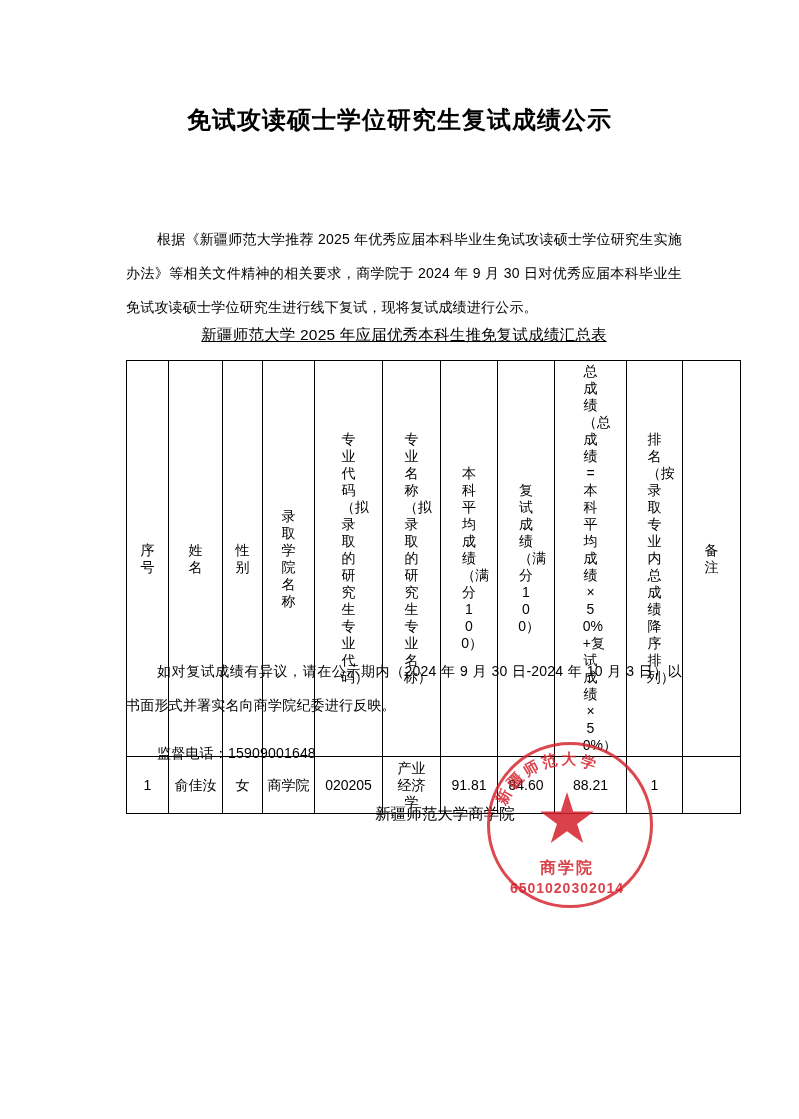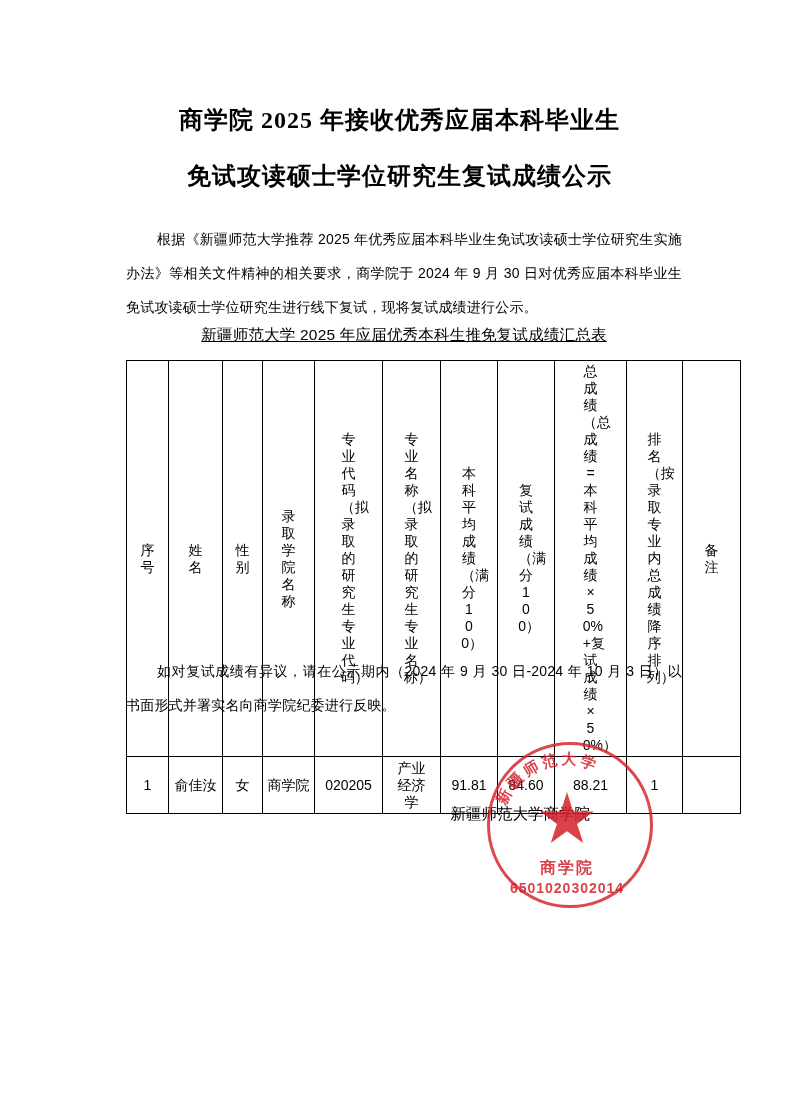--- a/index.html
+++ b/index.html
@@ -112,21 +112,21 @@
     left: 126px;
     top: 736px;
     width: 556px;
     text-indent: 31px;
   }
   .signature {
     position: absolute;
     left: 300px;
     top: 797px;
     width: 290px;
-    text-align: right;
+    text-align: center;
     font-size: 15.5px;
     line-height: 34px;
     font-family: Liberation Sans, sans-serif;
   }
   
   .seal {
     position: absolute;
     left: 487px;
     top: 742px;
     width: 166px;
@@ -182,21 +182,20 @@
     font-size: 14px;
     letter-spacing: 1px;
   }
 </style>
 </head>
 <body>
 
 <div class="page">
 
   <div class="title-block">
-    <div class="title-line">商学院 2025 年接收优秀应届本科毕业生</div>
     <div class="title-line">免试攻读硕士学位研究生复试成绩公示</div>
   </div>
 
   <div class="body-para" id="para1">根据《新疆师范大学推荐 2025 年优秀应届本科毕业生免试攻读硕士学位研究生实施办法》等相关文件精神的相关要求，商学院于 2024 年 9 月 30 日对优秀应届本科毕业生免试攻读硕士学位研究生进行线下复试，现将复试成绩进行公示。</div>
 
   <div class="table-caption">新疆师范大学 2025 年应届优秀本科生推免复试成绩汇总表</div>
 
   <table class="grades">
     <colgroup>
       <col class="c0">
@@ -235,20 +234,21 @@
         <td>91.81</td>
         <td>84.60</td>
         <td>88.21</td>
         <td>1</td>
         <td></td>
       </tr>
     </tbody>
   </table>
 
   <div class="body-para" id="para2">如对复试成绩有异议，请在公示期内（2024 年 9 月 30 日-2024 年 10 月 3 日）以书面形式并署实名向商学院纪委进行反映。</div>
+  <div class="body-para" id="para3">监督电话：15909001648</div>
 
   <div class="signature">
     <div>新疆师范大学商学院</div>
   </div>
 
   <div class="seal">
     <div class="ring"></div>
     <div class="star"></div>
     <div class="arc-text">
       <span style="transform:rotate(-62deg)">新</span>

